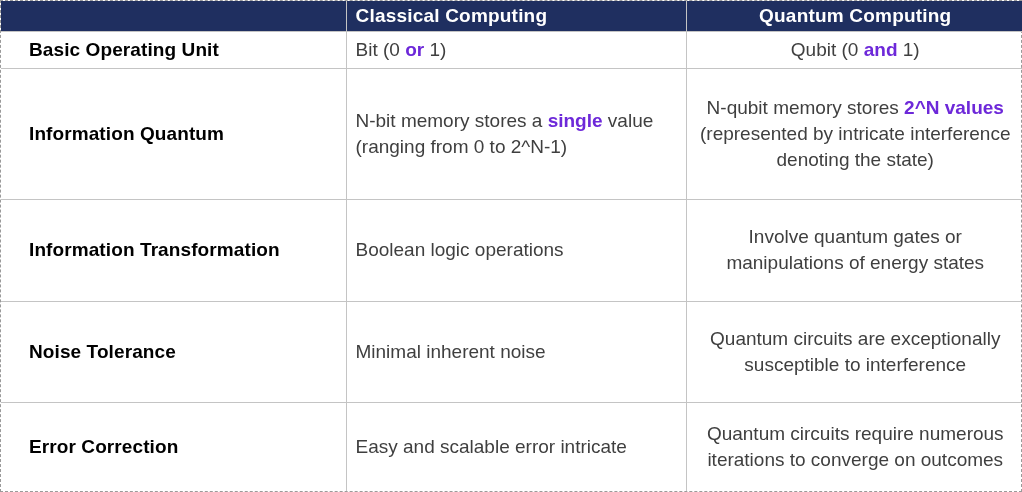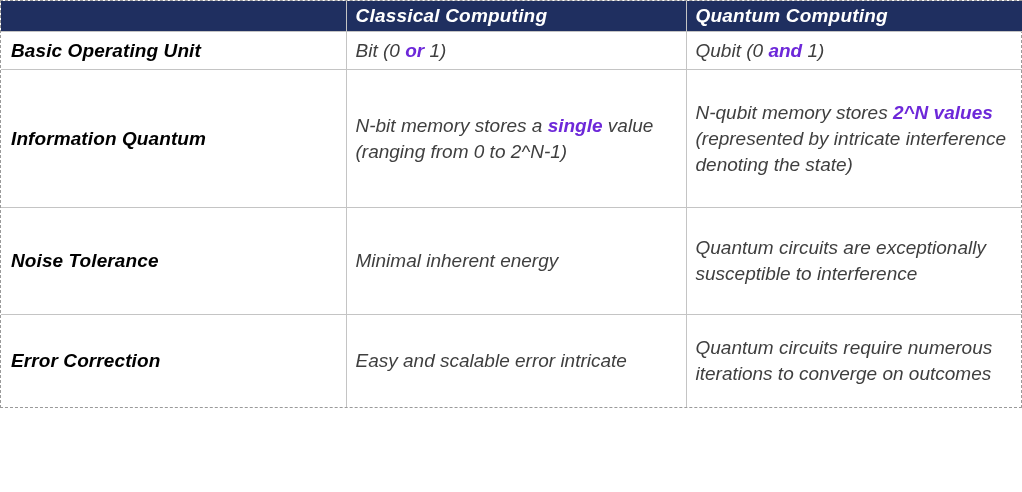--- a/index.html
+++ b/index.html
@@ -12,56 +12,55 @@
     --page_bg: #ffffff;
   }
   * { margin: 0; padding: 0; box-sizing: border-box; }
   html, body {
     width: 1022px; height: 492px;
     background: var(--page_bg);
     font-family: "Liberation Sans", "DejaVu Sans", sans-serif;
     overflow: hidden;
   }
   .table-wrap {
-    width: 1022px; height: 408px;
+    width: 1022px; height: 492px;
     border: 1px dashed var(--outer_border);
-    font-style: italic;
   }
   table.compare {
     width: 100%; height: 100%;
     border-collapse: collapse;
     table-layout: fixed;
   }
   col.c1 { width: 345px; }
   col.c2 { width: 340px; }
   col.c3 { width: 337px; }
   td, th {
     border: 1px solid var(--border);
     vertical-align: middle;
     text-align: left;
     font-size: 19px;
     line-height: 1.36;
     padding: 2px 8px 2px 9px;
     overflow: hidden;
   }
   td:first-child, th:first-child { border-left: none; }
-  td:last-child,  th:last-child  { border-right: none; }
+  td:last-child,  th:last-child  { border-right: none; text-align: center; }
   thead th { border-top: none; }
   tbody tr:last-child td { border-bottom: none; }
   thead th {
     background: var(--header_bg);
     color: var(--header_text);
     font-weight: bold;
     font-size: 19px;
     letter-spacing: 0.2px;
   }
   td.label {
     font-weight: bold;
     color: var(--label_text);
-    padding-left: 10px;
+    padding-left: 28px;
     letter-spacing: 0.1px;
   }
   td.cell { color: var(--body_text); }
   .seg-bold { font-weight: bold; color: #6d28d9; }
   tr.h-header { height: 29px; }
   tr.h-r0 { height: 27px; }
   tr.h-r1 { height: 110px; }
   tr.h-r2 { height: 85px; }
   tr.h-r3 { height: 85px; margin-top: 32px; }
   tr.h-r4 { height: 82px; }
@@ -88,23 +87,28 @@
       <tr class="h-r0">
         <td class="label">Basic Operating Unit</td>
         <td class="cell"><span>Bit (0 </span><span class="seg-bold">or</span><span> 1)</span></td>
         <td class="cell"><span>Qubit (0 </span><span class="seg-bold">and</span><span> 1)</span></td>
       </tr>
       <tr class="h-r1">
         <td class="label">Information Quantum</td>
         <td class="cell"><span>N-bit memory stores a </span><span class="seg-bold">single</span><span> value (ranging from 0 to 2^N-1)</span></td>
         <td class="cell"><span>N-qubit memory stores </span><span class="seg-bold">2^N values</span><span> (represented by intricate interference denoting the state)</span></td>
       </tr>
+      <tr class="h-r2">
+        <td class="label">Information Transformation</td>
+        <td class="cell"><span>Boolean logic operations</span></td>
+        <td class="cell"><span>Involve quantum gates or manipulations of energy states</span></td>
+      </tr>
       <tr class="h-r3">
         <td class="label">Noise Tolerance</td>
-        <td class="cell"><span>Minimal inherent energy</span></td>
+        <td class="cell"><span>Minimal inherent noise</span></td>
         <td class="cell"><span>Quantum circuits are exceptionally susceptible to interference</span></td>
       </tr>
       <tr class="h-r5">
         <td class="label">Error Correction</td>
         <td class="cell"><span>Easy and scalable error intricate</span></td>
         <td class="cell"><span>Quantum circuits require numerous iterations to converge on outcomes</span></td>
       </tr>
     </tbody>
   </table>
 </div>

